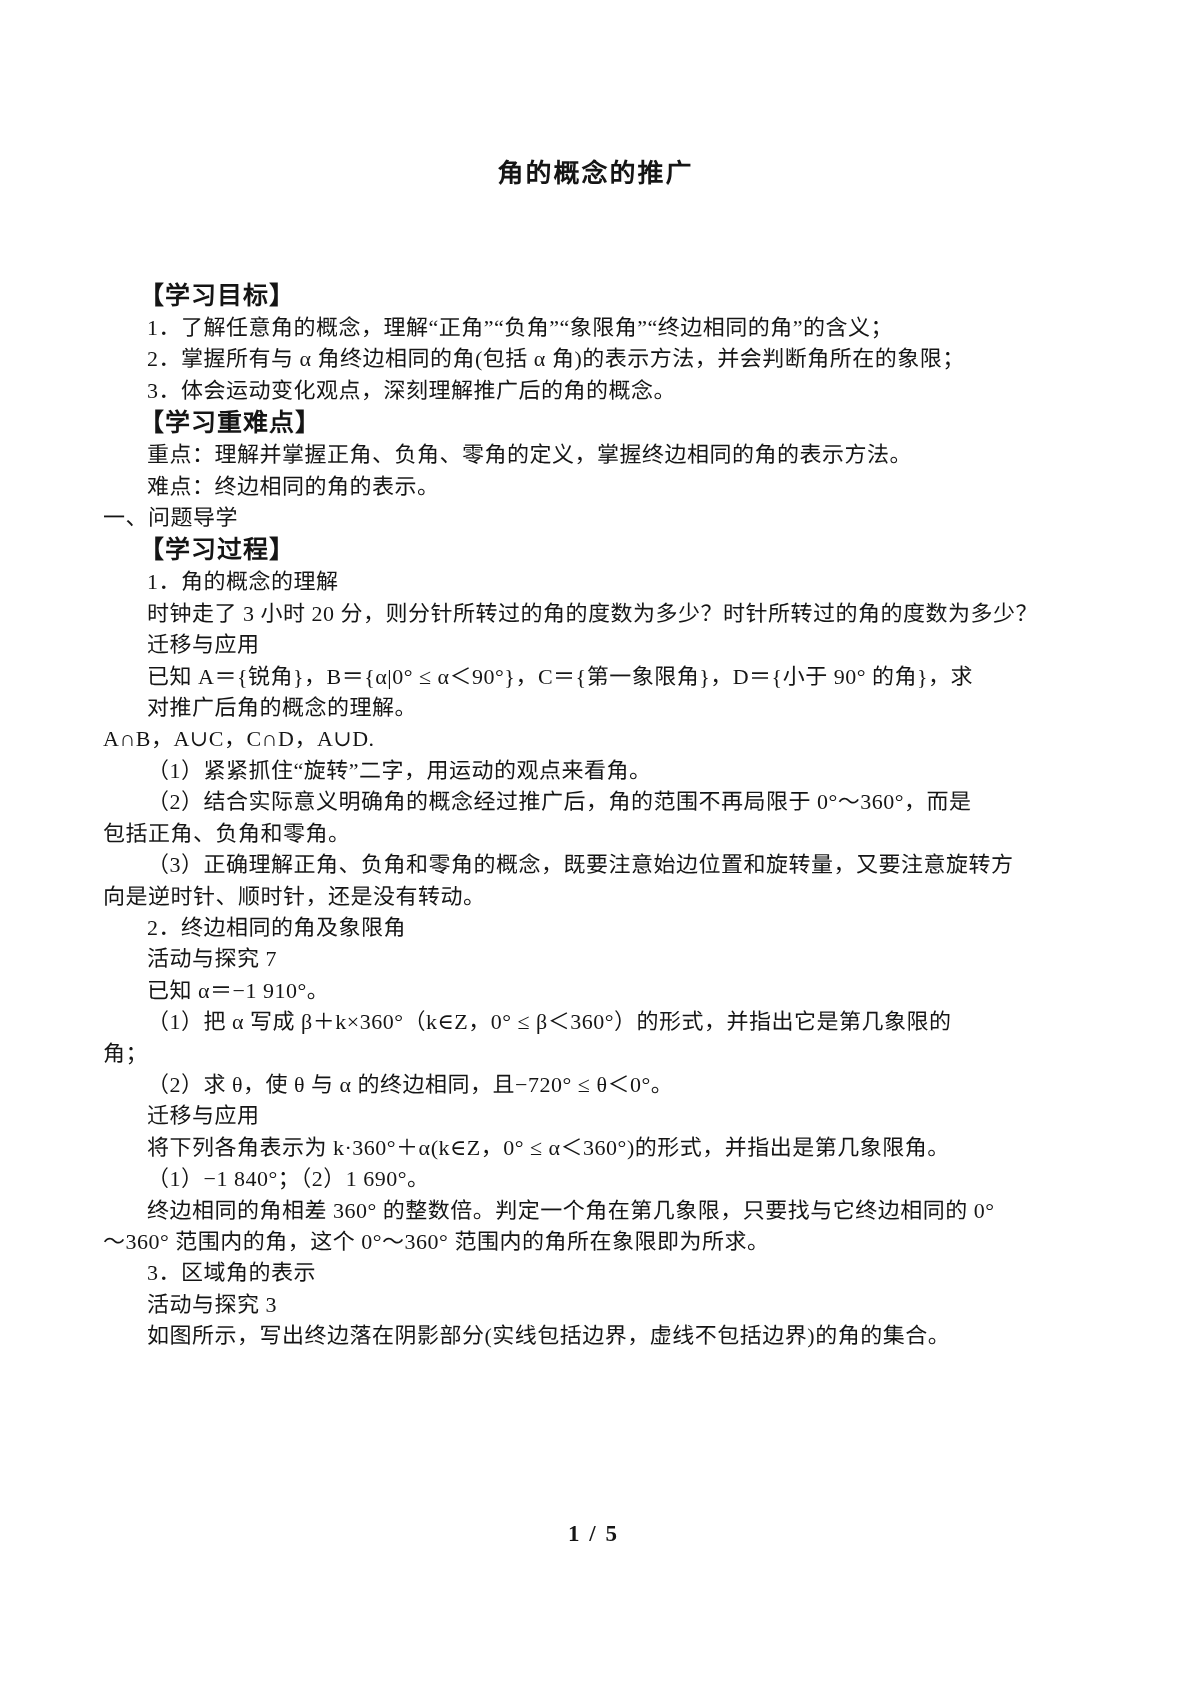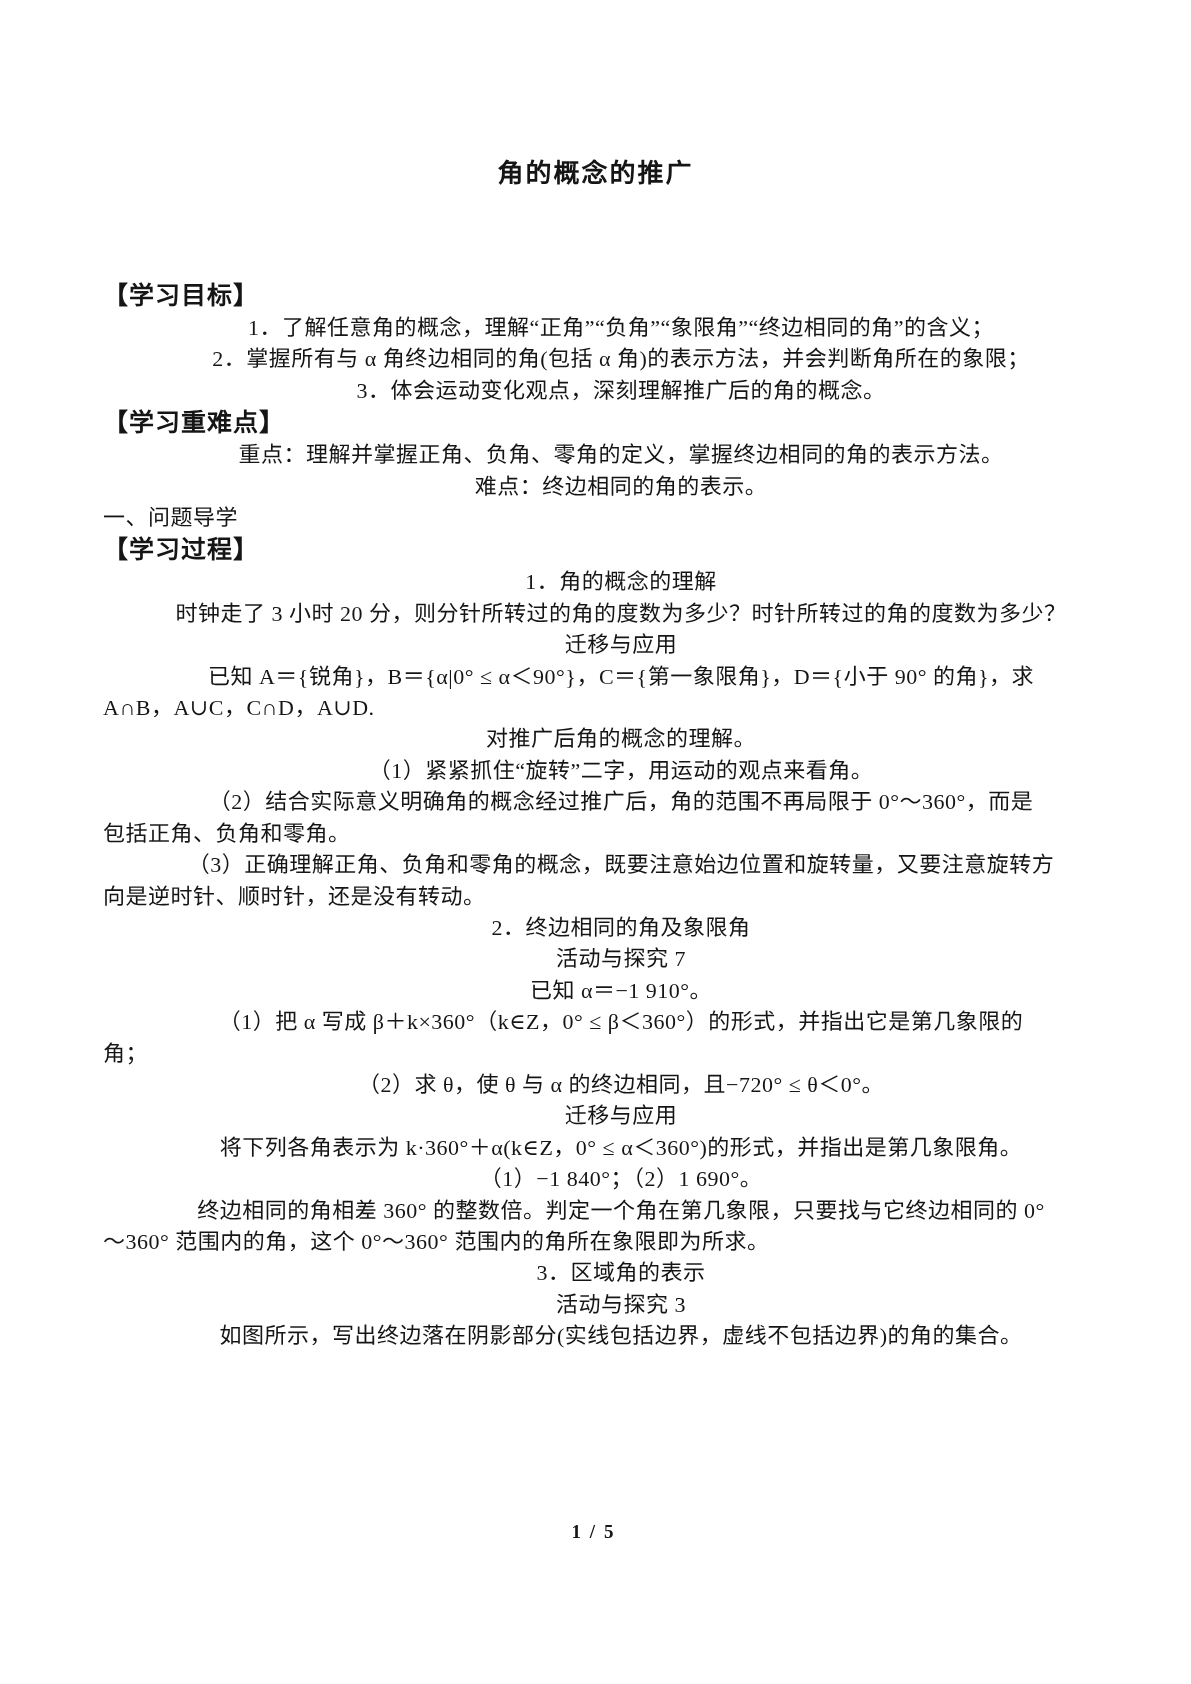--- a/index.html
+++ b/index.html
@@ -28,35 +28,36 @@
     top: 279px;
     left: 103px;
     width: 992px;
     font-size: 22px;
   }
   .ln {
     line-height: 31.4px;
     white-space: nowrap;
     letter-spacing: 0.5px;
   }
-  .ind { text-indent: 44px; text-align: center; }
+  .ind { text-indent: 44px; }
   .h {
     font-family: "Liberation Sans", "DejaVu Sans", sans-serif;
     font-weight: bold;
     font-size: 25px;
     line-height: 33px;
     letter-spacing: 1px;
+    margin-left: 36px;
   }
   .footer {
     position: absolute;
     top: 1521px;
     left: 0;
     right: 4px;
     text-align: center;
-    font-size: 19px;
+    font-size: 23px;
     font-weight: bold;
     letter-spacing: 2px;
   }
 </style>
 </head>
 <body>
 
 <div class="page">
 
   <div class="doc-title">角的概念的推广</div>
@@ -68,22 +69,22 @@
     <div class="ln ind">3．体会运动变化观点，深刻理解推广后的角的概念。</div>
     <div class="ln h">【学习重难点】</div>
     <div class="ln ind">重点：理解并掌握正角、负角、零角的定义，掌握终边相同的角的表示方法。</div>
     <div class="ln ind">难点：终边相同的角的表示。</div>
     <div class="ln">一、问题导学</div>
     <div class="ln h">【学习过程】</div>
     <div class="ln ind">1．角的概念的理解</div>
     <div class="ln ind">时钟走了 3 小时 20 分，则分针所转过的角的度数为多少？时针所转过的角的度数为多少？</div>
     <div class="ln ind">迁移与应用</div>
     <div class="ln ind">已知 A＝{锐角}，B＝{α|0° ≤ α＜90°}，C＝{第一象限角}，D＝{小于 90° 的角}，求</div>
+    <div class="ln ind">对推广后角的概念的理解。</div>
     <div class="ln">A∩B，A∪C，C∩D，A∪D.</div>
-    <div class="ln ind">对推广后角的概念的理解。</div>
     <div class="ln ind">（1）紧紧抓住“旋转”二字，用运动的观点来看角。</div>
     <div class="ln ind">（2）结合实际意义明确角的概念经过推广后，角的范围不再局限于 0°～360°，而是</div>
     <div class="ln">包括正角、负角和零角。</div>
     <div class="ln ind">（3）正确理解正角、负角和零角的概念，既要注意始边位置和旋转量，又要注意旋转方</div>
     <div class="ln">向是逆时针、顺时针，还是没有转动。</div>
     <div class="ln ind">2．终边相同的角及象限角</div>
     <div class="ln ind">活动与探究 7</div>
     <div class="ln ind">已知 α＝−1 910°。</div>
     <div class="ln ind">（1）把 α 写成 β＋k×360°（k∈Z，0° ≤ β＜360°）的形式，并指出它是第几象限的</div>
     <div class="ln">角；</div>

